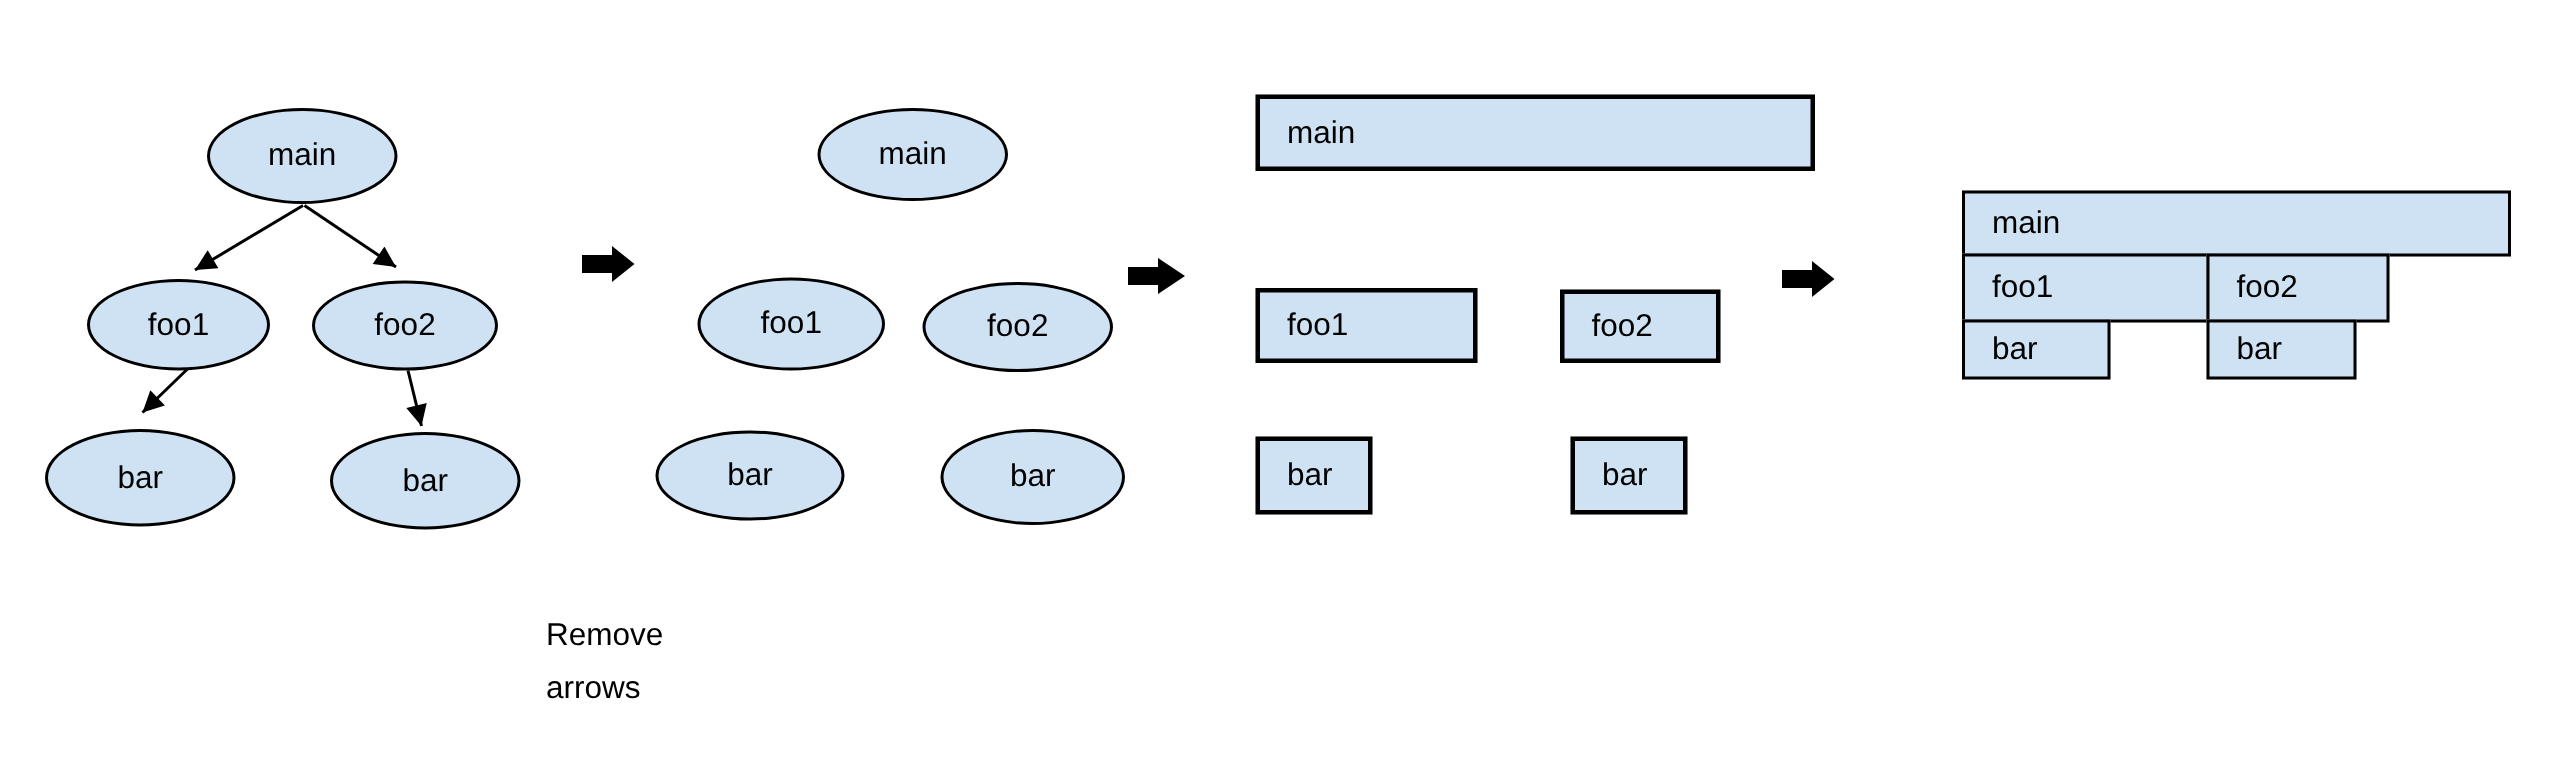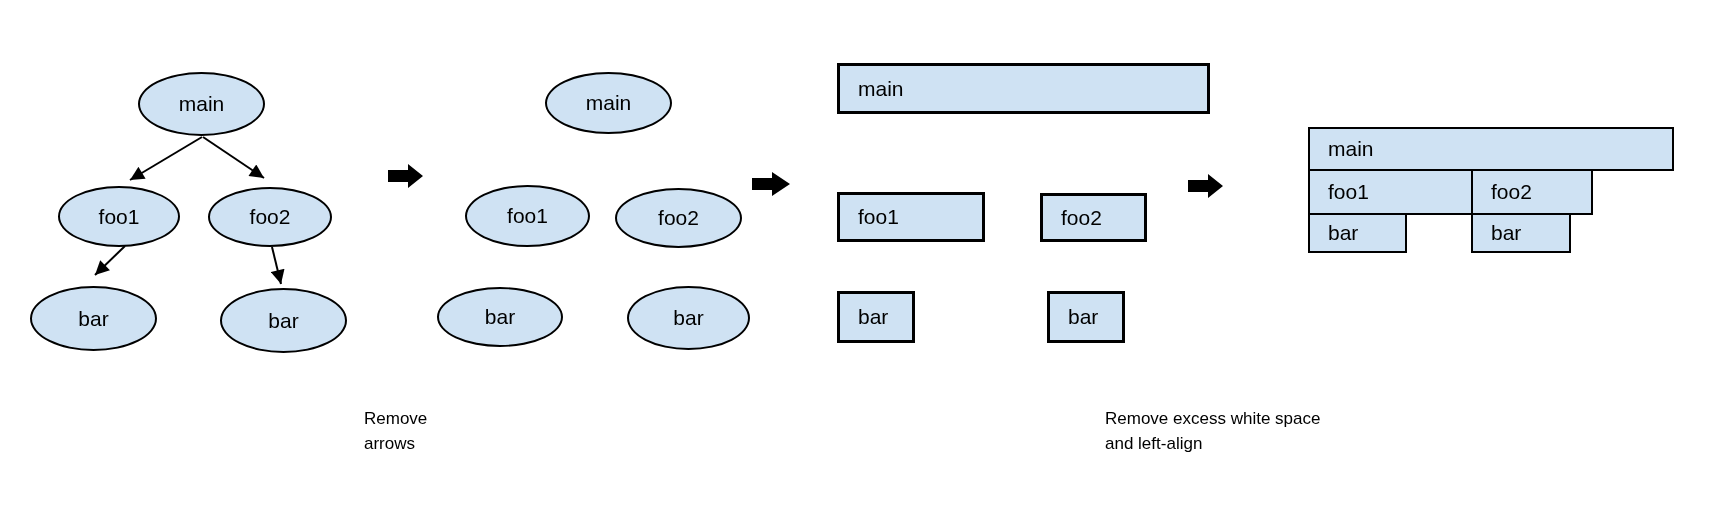--- a/index.html
+++ b/index.html
@@ -56,22 +56,22 @@
     padding-left: 18px;
     justify-content: flex-start;
   }
   .flame {
     border-width: 2px;
     padding-left: 18px;
     justify-content: flex-start;
   }
   .step-label {
     position: absolute;
-    font-size: 17px;
-    line-height: 25px;
+    font-size: 21px;
+    line-height: 35px;
     color: var(--text);
   }
 </style>
 </head>
 <body>
 
 <div class="canvas">
 
   <svg class="overlay" viewBox="0 0 1717 506" xmlns="http://www.w3.org/2000/svg">
     <defs>
@@ -148,15 +148,14 @@
     <span>foo2</span>
   </div>
   <div class="node flame" style="left:1308px;top:213px;width:99px;height:40px">
     <span>bar</span>
   </div>
   <div class="node flame" style="left:1471px;top:213px;width:100px;height:40px">
     <span>bar</span>
   </div>
 
   <div class="step-label" style="left:364px;top:406px;width:95px">Remove arrows</div>
-  <div class="step-label" style="left:1105px;top:406px;width:220px">Remove excess white space and left-align</div>
 
 </div>
 
 </body></html>

